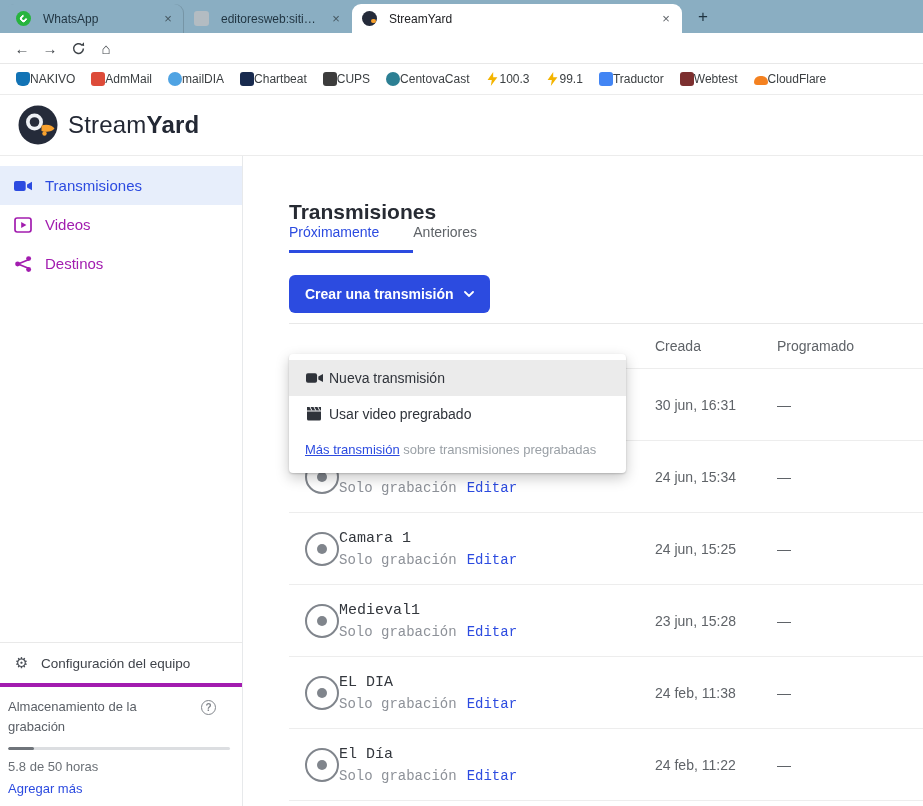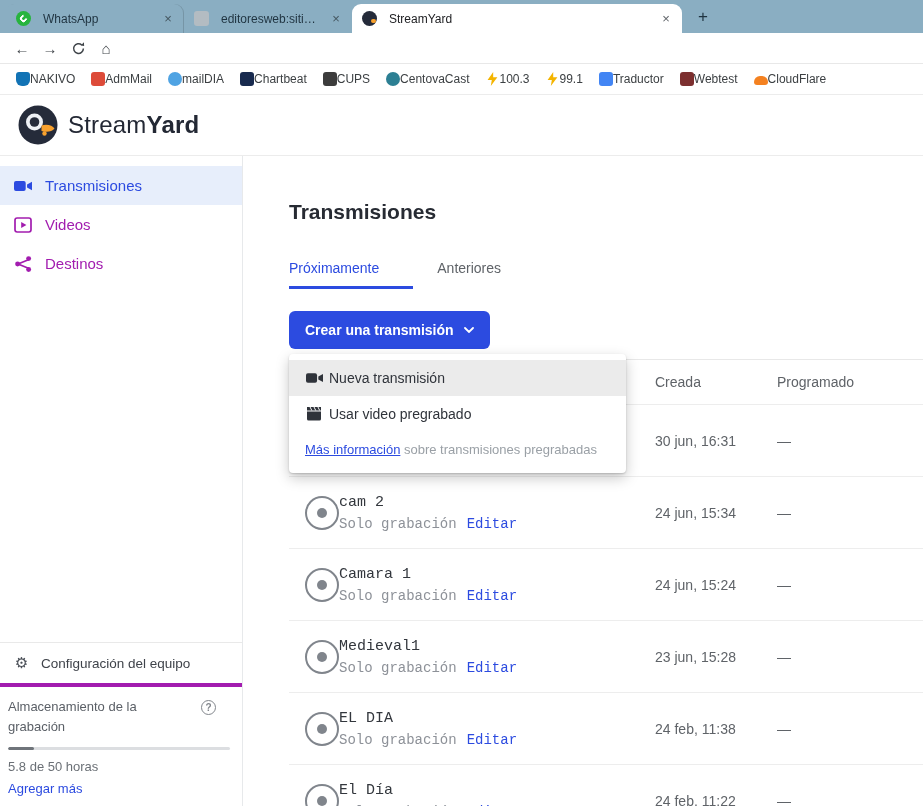--- a/index.html
+++ b/index.html
@@ -69,21 +69,21 @@
   .storage-title { width: 145px; line-height: 1.5; }
   .help { position: absolute; top: 13px; right: 26px; width: 15px; height: 15px; border: 1.5px solid #82868c; border-radius: 50%; color: #82868c; font-size: 10px; font-weight: 700; display: flex; align-items: center; justify-content: center; }
   .track { margin: 11px 0 9px; width: 222px; height: 3px; background: #dcdee1; border-radius: 2px; overflow: hidden; }
   .fill { height: 100%; background: #6f747a; border-radius: 2px; width: 0; }
   .usage { color: #6b7076; }
   .addmore { display: inline-block; margin-top: 7px; color: var(--accent, #2c4be0); font-size: 13px; text-decoration: none; }
 
   
   .main { flex: 1; position: relative; padding: 44px 0 0 46px; background: #fff; }
   .page-title { font-size: 21px; font-weight: 700; color: #272b33; }
-  .ptabs { display: flex; gap: 24px; margin-top: 36px; }
+  .ptabs { display: flex; }
   .ptab { font-size: 14px; font-weight: 500; color: #5f6368; padding-bottom: 13px; cursor: default; }
   .ptab.active { color: var(--accent, #2c4be0); padding-right: 34px; box-shadow: inset 0 -3px 0 var(--accent, #2c4be0); }
 
   .create-row { margin-top: 22px; }
   .create-btn { display: inline-flex; align-items: center; gap: 10px; height: 38px; padding: 0 16px;
                 background: var(--accent, #2c4be0); color: #fff; font-size: 14px; font-weight: 600;
                 border: none; border-radius: 6px; font-family: inherit; }
 
   .btable { margin-top: 10px; border-top: 1px solid #e8e8e8; }
   .thead { display: flex; align-items: center; height: 45px; font-size: 14px; color: #5f6368; border-bottom: 1px solid #ededed; }
@@ -297,21 +297,21 @@
         </div>
 
         <div class="row">
           <div class="col1">
             <span class="rec"></span>
             <div>
               <div class="rtitle">Camara 1</div>
               <div class="rsub"><span>Solo grabación</span><a class="redit">Editar</a></div>
             </div>
           </div>
-          <div class="col2">24 jun, 15:24</div>
+          <div class="col2">24 jun, 15:25</div>
           <div class="col3">—</div>
         </div>
 
         <div class="row">
           <div class="col1">
             <span class="rec"></span>
             <div>
               <div class="rtitle">Medieval1</div>
               <div class="rsub"><span>Solo grabación</span><a class="redit">Editar</a></div>
             </div>
@@ -359,19 +359,19 @@
           <span class="mi-ic">
             <svg width="16" height="14" viewBox="0 0 18 16">
                 <path d="M1 0h16v4H1z" fill="currentColor"></path>
                 <path d="M1 5h16v8.6A1.8 1.8 0 0 1 15.2 15.4H2.8A1.8 1.8 0 0 1 1 13.6z" fill="currentColor"></path>
                 <path d="M4.5 0l2 4M9 0l2 4M13.5 0l2 4" stroke="#fff" stroke-width="1.1"></path>
               </svg>
           </span>
           <span>Usar video pregrabado</span>
         </div>
         <div class="menu-info">
-          <a class="info-link">Más información</a><span> sobre transmisiones pregrabadas</span>
+          <a class="info-link">Más transmisión</a><span> sobre transmisiones pregrabadas</span>
         </div>
       </div>
 
     </div>
   </div>
 </div>
 
 </body></html>

